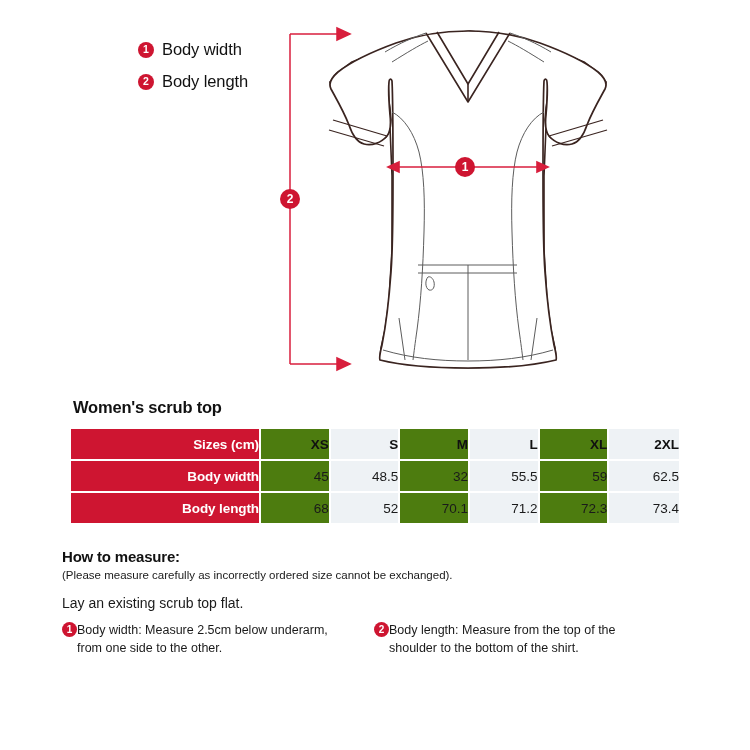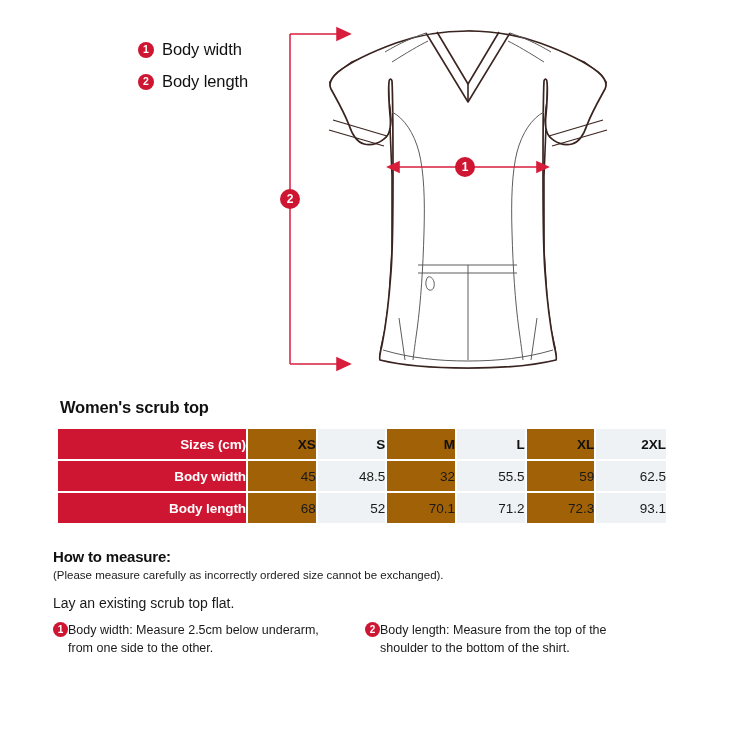--- a/index.html
+++ b/index.html
@@ -68,21 +68,21 @@
     width: 20px;
     height: 20px;
     font-size: 12px;
   }
   #badge-width  { left: 455px; top: 157px; }
   #badge-length { left: 280px; top: 189px; }
 
   
   #table-section {
     position: absolute;
-    left: 58px;
+    left: 71px;
     top: 398px;
     width: 608px;
   }
   #table-title {
     font-size: 16.5px;
     font-weight: bold;
     letter-spacing: -0.2px;
     margin: 0 0 10px 2px;
     color: #111111;
   }
@@ -112,29 +112,29 @@
   th.sizecell {
     font-weight: bold;
     font-size: 14px;
     color: #111111;
   }
   td.valcell {
     font-weight: normal;
     color: #1a1a1a;
     margin-top: 32px;
   }
-  .tint-pink { background: #a16207; }
+  .tint-pink { background: #4d7c0f; }
   .tint-blue { background: #eef2f5; }
   table.size-table th:last-child,
   table.size-table td:last-child { border-right: none; }
 
   
   #howto {
     position: absolute;
-    left: 53px;
+    left: 62px;
     top: 548px;
     width: 620px;
   }
   #howto-title {
     font-size: 15px;
     font-weight: bold;
     margin: 0 0 4px 0;
     letter-spacing: -0.2px;
     color: #111111;
   }
@@ -365,21 +365,21 @@
         <td class="valcell tint-pink">59</td>
         <td class="valcell tint-blue">62.5</td>
       </tr>
       <tr>
         <th class="rowhead">Body length</th>
         <td class="valcell tint-pink">68</td>
         <td class="valcell tint-blue">52</td>
         <td class="valcell tint-pink">70.1</td>
         <td class="valcell tint-blue">71.2</td>
         <td class="valcell tint-pink">72.3</td>
-        <td class="valcell tint-blue">93.1</td>
+        <td class="valcell tint-blue">73.4</td>
       </tr>
     </tbody>
   </table>
 </div>
 
 <div id="howto">
   <div id="howto-title">How to measure:</div>
   <div id="howto-note">(Please measure carefully as incorrectly ordered size cannot be exchanged).</div>
   <div id="howto-lead">Lay an existing scrub top flat.</div>
 

